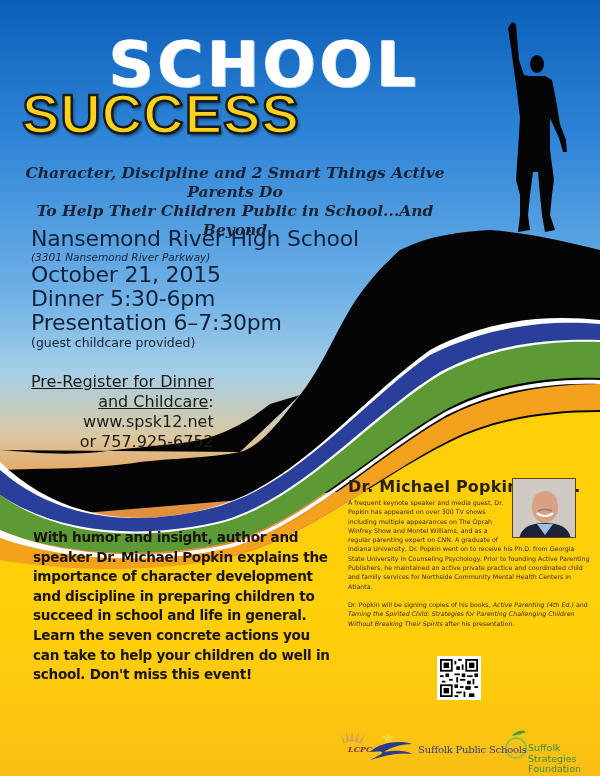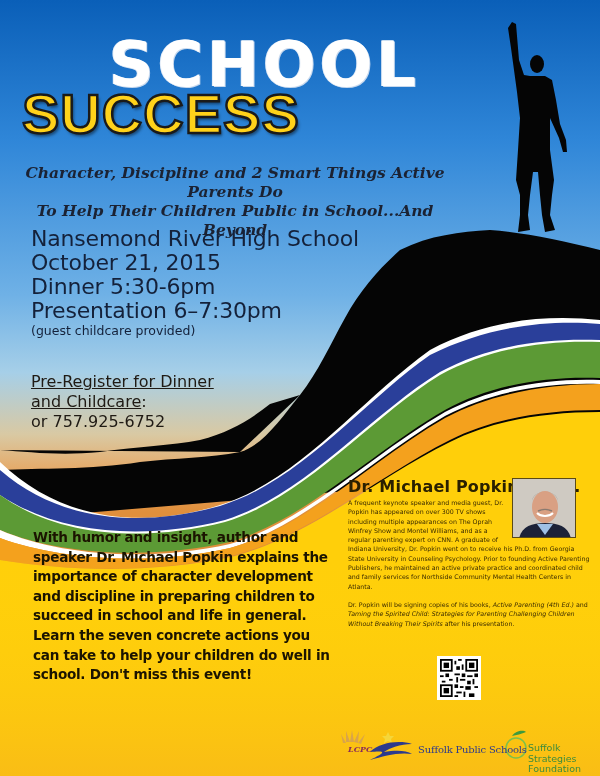--- a/index.html
+++ b/index.html
@@ -29,21 +29,21 @@
   .subtitle {
     position:absolute; left:20px; top:163px; width:430px;
     text-align:center;
     font-family:"DejaVu Serif", serif; font-style:italic; font-weight:bold;
     font-size:15.5px; line-height:19px; color:#1b2233;
   }
   .details { position:absolute; left:31px; top:227px; color:#14213a; font-family:"DejaVu Sans", sans-serif; }
   .d-big { font-size:22px; line-height:24px; letter-spacing:-0.2px; }
   .d-small { font-size:10.5px; line-height:12px; font-style:italic; }
   .d-note { font-size:12.5px; line-height:15px; }
-  .register { position:absolute; left:31px; top:372px; color:#1f1a14; font-size:16px; line-height:20px; }
+  .register { position:absolute; left:31px; top:372px; color:#1f1a14; font-size:16px; line-height:20px;text-align:right; }
   .register .u { text-decoration:underline; }
   .blurb {
     position:absolute; left:33px; top:528px; width:300px;
     font-family:"DejaVu Sans", sans-serif; font-weight:bold;
     font-size:13.6px; line-height:19.6px; color:#1b1400; letter-spacing:-0.3px;
   }
   .bio { position:absolute; left:348px; top:477px; width:250px; color:#3a2b00; }
   .bio-name { font-size:16px; font-weight:bold; color:#2a2000; letter-spacing:0.2px; margin-bottom:2px; }
   .bio-text { font-size:6.3px; line-height:9.3px; }
   .bio-text2 { font-size:6.3px; line-height:9.3px; margin-top:9px; width:245px; }
@@ -101,29 +101,31 @@
   <div class="title-school">SCHOOL</div>
   <div class="title-success">SUCCESS</div>
 
   <div class="subtitle">
     <div>Character, Discipline and 2 Smart Things Active Parents Do</div>
     <div>To Help Their Children Public in School...And Beyond</div>
   </div>
 
   <div class="details">
     <div class="d-big">Nansemond River High School</div>
+    <div class="d-small">(3301 Nansemond River Parkway)</div>
     <div class="d-big">October 21, 2015</div>
     <div class="d-big">Dinner 5:30-6pm</div>
     <div class="d-big">Presentation 6–7:30pm</div>
     <div class="d-note">(guest childcare provided)</div>
   </div>
 
   <div class="register">
     <div><span class="u">Pre-Register for Dinner</span></div>
     <div><span class="u">and Childcare</span><span>:</span></div>
+    <div>www.spsk12.net</div>
     <div>or 757.925-6752</div>
   </div>
 
   <div class="blurb">With humor and insight, author and speaker Dr. Michael Popkin explains the importance of character development and discipline in preparing children to succeed in school and life in general. Learn the seven concrete actions you can take to help your children do well in school. Don't miss this event!</div>
 
   <div class="bio">
     <div class="bio-name">Dr. Michael Popkin, Ph.D.</div>
     <div class="bio-text bio-wrap">A frequent keynote speaker and media guest, Dr. Popkin has appeared on over 300 TV shows including multiple appearances on The Oprah Winfrey Show and Montel Williams, and as a regular parenting expert on CNN. A graduate of</div>
     <div class="bio-text bio-wide">Indiana University, Dr. Popkin went on to receive his Ph.D. from Georgia State University in Counseling Psychology. Prior to founding Active Parenting Publishers, he maintained an active private practice and coordinated child and family services for Northside Community Mental Health Centers in Atlanta.</div>
     <div class="bio-text2">

